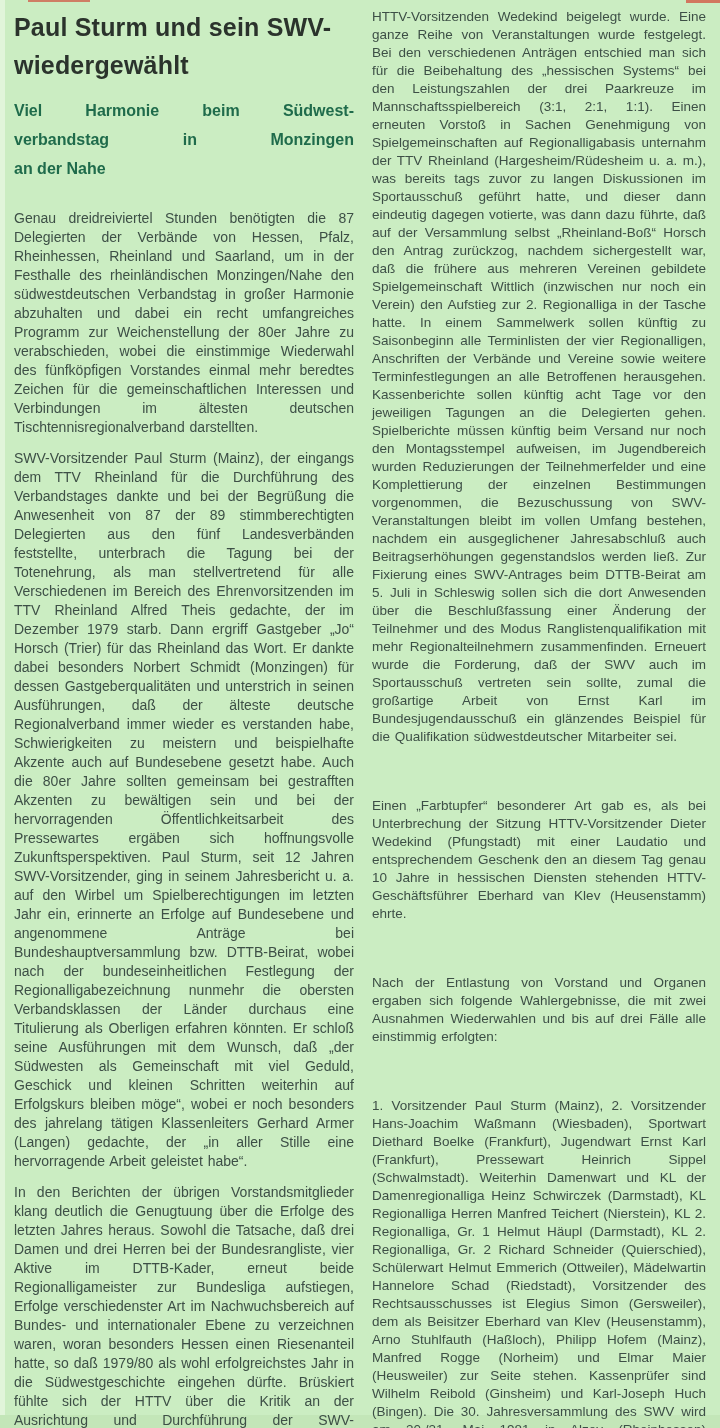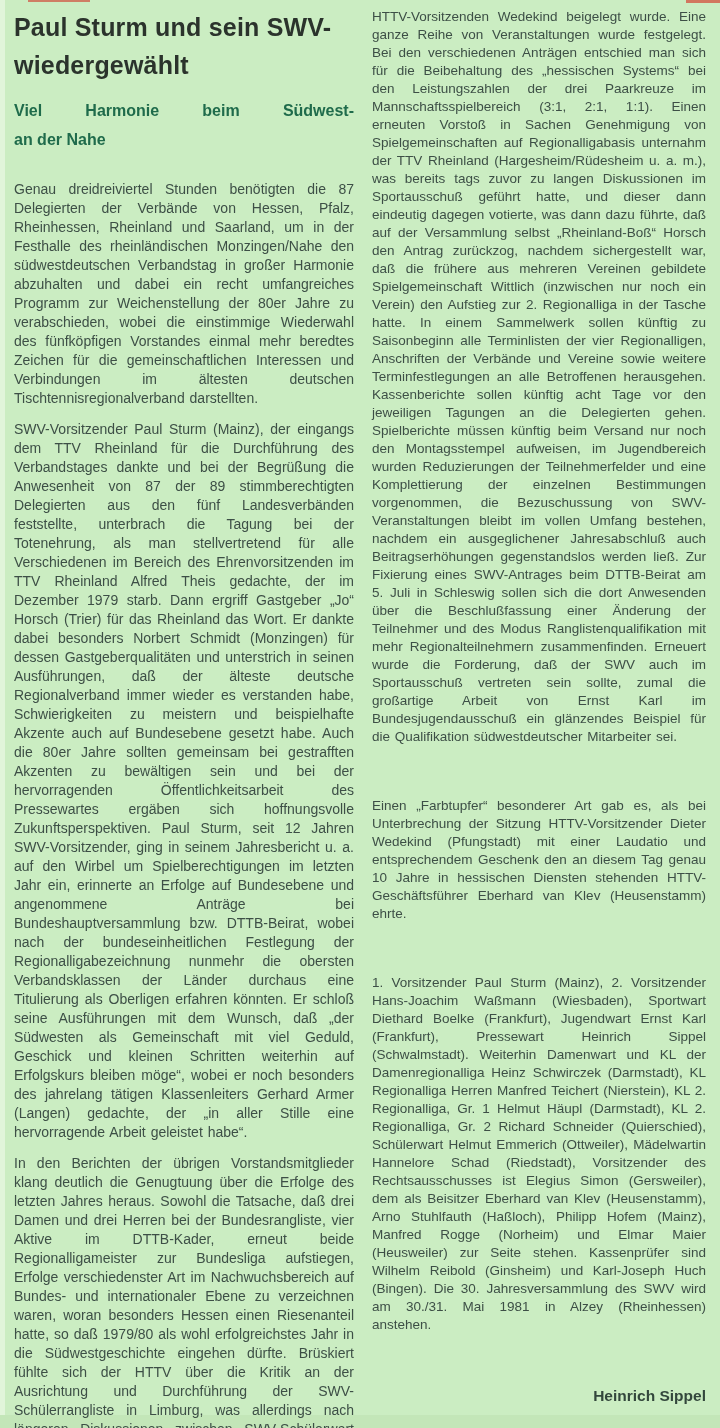--- a/index.html
+++ b/index.html
@@ -98,34 +98,36 @@
   <div class="columns">
 
     <div class="col col-left">
       <h1 class="headline">
         <div class="hl-line">Paul Sturm und sein SWV-</div>
         <div class="hl-line">wiedergewählt</div>
       </h1>
 
       <h2 class="subhead">
         <div class="sh-line fill">Viel Harmonie beim Südwest-</div>
+        <div class="sh-line fill">verbandstag in Monzingen</div>
         <div class="sh-line">an der Nahe</div>
       </h2>
 
       <div class="body-left">
         <p lang="de">Genau dreidreiviertel Stunden benötigten die 87 Delegierten der Verbände von Hessen, Pfalz, Rheinhessen, Rheinland und Saarland, um in der Festhalle des rheinländischen Monzingen/Nahe den südwestdeutschen Verbandstag in großer Harmonie abzuhalten und dabei ein recht umfangreiches Programm zur Weichenstellung der 80er Jahre zu verabschieden, wobei die einstimmige Wiederwahl des fünfköpfigen Vorstandes einmal mehr beredtes Zeichen für die gemeinschaftlichen Interessen und Verbindungen im ältesten deutschen Tischtennisregionalverband darstellten.</p>
         <p lang="de">SWV-Vorsitzender Paul Sturm (Mainz), der eingangs dem TTV Rheinland für die Durchführung des Verbandstages dankte und bei der Begrüßung die Anwesenheit von 87 der 89 stimmberechtigten Delegierten aus den fünf Landesverbänden feststellte, unterbrach die Tagung bei der Totenehrung, als man stellvertretend für alle Verschiedenen im Bereich des Ehrenvorsitzenden im TTV Rheinland Alfred Theis gedachte, der im Dezember 1979 starb. Dann ergriff Gastgeber „Jo“ Horsch (Trier) für das Rheinland das Wort. Er dankte dabei besonders Norbert Schmidt (Monzingen) für dessen Gastgeberqualitäten und unterstrich in seinen Ausführungen, daß der älteste deutsche Regionalverband immer wieder es verstanden habe, Schwierigkeiten zu meistern und beispielhafte Akzente auch auf Bundesebene gesetzt habe. Auch die 80er Jahre sollten gemeinsam bei gestrafften Akzenten zu bewältigen sein und bei der hervorragenden Öffentlichkeitsarbeit des Pressewartes ergäben sich hoffnungsvolle Zukunftsperspektiven. Paul Sturm, seit 12 Jahren SWV-Vorsitzender, ging in seinem Jahresbericht u. a. auf den Wirbel um Spielberechtigungen im letzten Jahr ein, erinnerte an Erfolge auf Bundesebene und angenommene Anträge bei Bundeshauptversammlung bzw. DTTB-Beirat, wobei nach der bundeseinheitlichen Festlegung der Regionalligabezeichnung nunmehr die obersten Verbandsklassen der Länder durchaus eine Titulierung als Oberligen erfahren könnten. Er schloß seine Ausführungen mit dem Wunsch, daß „der Südwesten als Gemeinschaft mit viel Geduld, Geschick und kleinen Schritten weiterhin auf Erfolgskurs bleiben möge“, wobei er noch besonders des jahrelang tätigen Klassenleiters Gerhard Armer (Langen) gedachte, der „in aller Stille eine hervorragende Arbeit geleistet habe“.</p>
         <p lang="de">In den Berichten der übrigen Vorstandsmitglieder klang deutlich die Genugtuung über die Erfolge des letzten Jahres heraus. Sowohl die Tatsache, daß drei Damen und drei Herren bei der Bundesrangliste, vier Aktive im DTTB-Kader, erneut beide Regionalligameister zur Bundesliga aufstiegen, Erfolge verschiedenster Art im Nachwuchsbereich auf Bundes- und internationaler Ebene zu verzeichnen waren, woran besonders Hessen einen Riesenanteil hatte, so daß 1979/80 als wohl erfolgreichstes Jahr in die Südwestgeschichte eingehen dürfte. Brüskiert fühlte sich der HTTV über die Kritik an der Ausrichtung und Durchführung der SWV-Schülerrangliste in Limburg, was allerdings nach längeren Diskussionen zwischen SWV-Schülerwart Emmerich und</p>
       </div>
     </div>
 
     <div class="col col-right">
       <div class="body-right">
         <p lang="de">HTTV-Vorsitzenden Wedekind beigelegt wurde. Eine ganze Reihe von Veranstaltungen wurde festgelegt. Bei den verschiedenen Anträgen entschied man sich für die Beibehaltung des „hessischen Systems“ bei den Leistungszahlen der drei Paarkreuze im Mannschaftsspielbereich (3:1, 2:1, 1:1). Einen erneuten Vorstoß in Sachen Genehmigung von Spielgemeinschaften auf Regionalligabasis unternahm der TTV Rheinland (Hargesheim/Rüdesheim u. a. m.), was bereits tags zuvor zu langen Diskussionen im Sportausschuß geführt hatte, und dieser dann eindeutig dagegen votierte, was dann dazu führte, daß auf der Versammlung selbst „Rheinland-Boß“ Horsch den Antrag zurückzog, nachdem sichergestellt war, daß die frühere aus mehreren Vereinen gebildete Spielgemeinschaft Wittlich (inzwischen nur noch ein Verein) den Aufstieg zur 2. Regionalliga in der Tasche hatte. In einem Sammelwerk sollen künftig zu Saisonbeginn alle Terminlisten der vier Regionalligen, Anschriften der Verbände und Vereine sowie weitere Terminfestlegungen an alle Betroffenen herausgehen. Kassenberichte sollen künftig acht Tage vor den jeweiligen Tagungen an die Delegierten gehen. Spielberichte müssen künftig beim Versand nur noch den Montagsstempel aufweisen, im Jugendbereich wurden Reduzierungen der Teilnehmerfelder und eine Komplettierung der einzelnen Bestimmungen vorgenommen, die Bezuschussung von SWV-Veranstaltungen bleibt im vollen Umfang bestehen, nachdem ein ausgeglichener Jahresabschluß auch Beitragserhöhungen gegenstandslos werden ließ. Zur Fixierung eines SWV-Antrages beim DTTB-Beirat am 5. Juli in Schleswig sollen sich die dort Anwesenden über die Beschlußfassung einer Änderung der Teilnehmer und des Modus Ranglistenqualifikation mit mehr Regionalteilnehmern zusammenfinden. Erneuert wurde die Forderung, daß der SWV auch im Sportausschuß vertreten sein sollte, zumal die großartige Arbeit von Ernst Karl im Bundesjugendausschuß ein glänzendes Beispiel für die Qualifikation südwestdeutscher Mitarbeiter sei.</p>
         <p lang="de">Einen „Farbtupfer“ besonderer Art gab es, als bei Unterbrechung der Sitzung HTTV-Vorsitzender Dieter Wedekind (Pfungstadt) mit einer Laudatio und entsprechendem Geschenk den an diesem Tag genau 10 Jahre in hessischen Diensten stehenden HTTV-Geschäftsführer Eberhard van Klev (Heusenstamm) ehrte.</p>
+        <p lang="de">Nach der Entlastung von Vorstand und Organen ergaben sich folgende Wahlergebnisse, die mit zwei Ausnahmen Wiederwahlen und bis auf drei Fälle alle einstimmig erfolgten:</p>
         <p lang="de">1. Vorsitzender Paul Sturm (Mainz), 2. Vorsitzender Hans-Joachim Waßmann (Wiesbaden), Sportwart Diethard Boelke (Frankfurt), Jugendwart Ernst Karl (Frankfurt), Pressewart Heinrich Sippel (Schwalmstadt). Weiterhin Damenwart und KL der Damenregionalliga Heinz Schwirczek (Darmstadt), KL Regionalliga Herren Manfred Teichert (Nierstein), KL 2. Regionalliga, Gr. 1 Helmut Häupl (Darmstadt), KL 2. Regionalliga, Gr. 2 Richard Schneider (Quierschied), Schülerwart Helmut Emmerich (Ottweiler), Mädelwartin Hannelore Schad (Riedstadt), Vorsitzender des Rechtsausschusses ist Elegius Simon (Gersweiler), dem als Beisitzer Eberhard van Klev (Heusenstamm), Arno Stuhlfauth (Haßloch), Philipp Hofem (Mainz), Manfred Rogge (Norheim) und Elmar Maier (Heusweiler) zur Seite stehen. Kassenprüfer sind Wilhelm Reibold (Ginsheim) und Karl-Joseph Huch (Bingen). Die 30. Jahresversammlung des SWV wird am 30./31. Mai 1981 in Alzey (Rheinhessen) anstehen.</p>
 
         <div class="signature">
           <div class="sig-name">Heinrich Sippel</div>
         </div>
       </div>
     </div>
 
   </div>
 </div>

